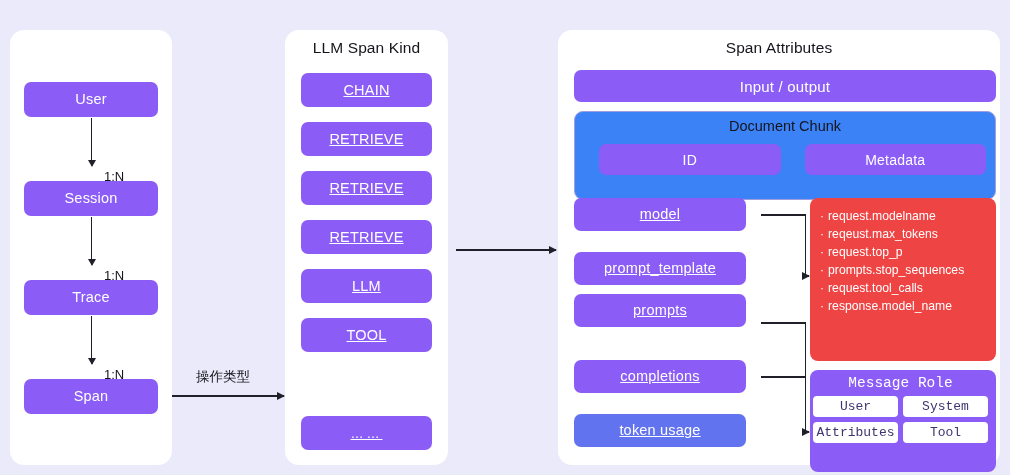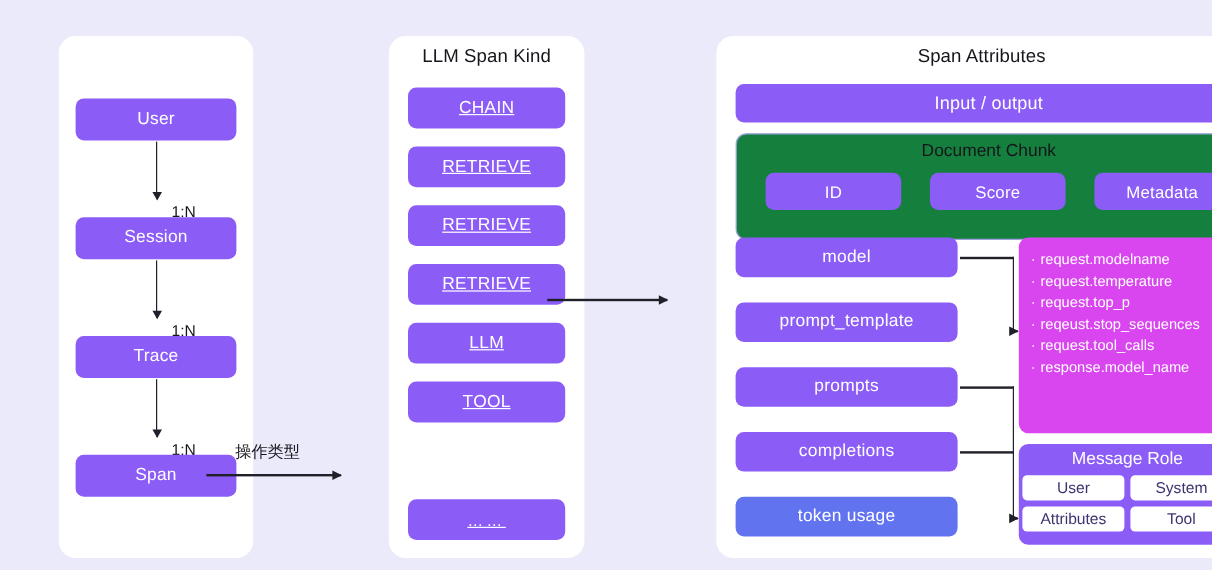--- a/index.html
+++ b/index.html
@@ -19,21 +19,20 @@
     width: 1010px;
     height: 475px;
     background: #eaeafa;
   }
 
   
   .panel {
     position: absolute;
     background: #ffffff;
     border-radius: 14px;
-    margin-left: 39px;
   }
   #panel-entity   { left: 10px;  top: 30px;  width: 162px; height: 435px; }
   #panel-spankind { left: 285px; top: 30px;  width: 163px; height: 435px; }
   #panel-attrs    { left: 558px; top: 30px;  width: 442px; height: 435px; }
 
   .panel-title {
     text-align: center;
     font-size: 15.5px;
     color: #15151c;
     padding-top: 9px;
@@ -149,21 +148,21 @@
 
   #doc-chunk-box {
     position: absolute;
     left: 16px;
     top: 81px;
     width: 422px;
     height: 89px;
     border: 1px solid #9f9fe0;
     border-radius: 9px;
     box-sizing: border-box;
-    background: #15803d;
+    background: #3b82f6;
   }
   #doc-chunk-title {
     text-align: center;
     font-size: 14.5px;
     color: #15151c;
     padding-top: 6px;
   }
   #doc-chunk-chips {
     position: absolute;
     left: 24px;
@@ -176,38 +175,39 @@
   #doc-chunk-chips .chip {
     flex: 1;
     height: 31px;
     font-size: 14px;
   }
 
   
   .attr-chip {
     position: absolute;
     left: 16px;
-    width: 185px;
+    width: 172px;
     height: 33px;
     font-size: 14.5px;
+    text-decoration: underline;
   }
   #attr-model      { top: 168px; }
   #attr-template   { top: 222px; }
-  #attr-prompts    { top: 276px; }
+  #attr-prompts    { top: 264px; }
   #attr-compl      { top: 330px; }
   #attr-tokens     { top: 384px; }
 
   
   #attr-list-box {
     position: absolute;
     left: 252px;
     top: 168px;
     width: 186px;
     height: 163px;
-    background: #d946ef;
+    background: #ef4444;
     border-radius: 8px;
     box-sizing: border-box;
     padding: 9px 0 0 10px;
   }
   #attr-list-box .item {
     color: #ffffff;
     font-size: 12.2px;
     line-height: 18px;
     white-space: nowrap;
   }
@@ -215,25 +215,26 @@
     content: "\00b7";
     margin-right: 4px;
   }
 
   
   #msg-role-box {
     position: absolute;
     left: 252px;
     top: 340px;
     width: 186px;
-    height: 84px;
+    height: 102px;
     background: #8b5cf6;
     border-radius: 8px;
     box-sizing: border-box;
     padding: 5px 8px 8px 3px;
+    font-family: Liberation Mono, monospace;
   }
   #msg-role-title {
     text-align: center;
     color: #ffffff;
     font-size: 14.5px;
     padding-bottom: 5px;
   }
   #msg-role-grid {
     display: grid;
     grid-template-columns: 1fr 1fr;
@@ -302,21 +303,20 @@
 
   <div class="panel" id="panel-attrs">
     <div class="panel-title">Span Attributes</div>
 
     <div class="chip" id="attr-io">Input / output</div>
 
     <div id="doc-chunk-box">
       <div id="doc-chunk-title">Document Chunk</div>
       <div id="doc-chunk-chips">
         <div class="chip">ID</div>
-        <div class="chip">Score</div>
         <div class="chip">Metadata</div>
       </div>
     </div>
 
     <div class="chip attr-chip" id="attr-model">model</div>
     <div class="chip attr-chip" id="attr-template">prompt_template</div>
     <div class="chip attr-chip" id="attr-prompts">prompts</div>
     <div class="chip attr-chip" id="attr-compl">completions</div>
     <div class="chip attr-chip blue" id="attr-tokens">token usage</div>
 
@@ -326,23 +326,23 @@
     <div class="arrow-head" style="left:244px; top:241.5px;"></div>
 
     <div class="seg h" style="left:203px; top:292px; width:45px;"></div>
     <div class="seg h" style="left:203px; top:346px; width:45px;"></div>
     <div class="seg v" style="left:246.5px; top:292px; height:110px;"></div>
     <div class="seg h" style="left:246.5px; top:401px; width:4px;"></div>
     <div class="arrow-head" style="left:244px; top:397.5px;"></div>
 
     <div id="attr-list-box">
       <div class="item">request.modelname</div>
-      <div class="item">request.temperature</div>
+      <div class="item">reqeust.max_tokens</div>
       <div class="item">request.top_p</div>
-      <div class="item">reqeust.stop_sequences</div>
+      <div class="item">prompts.stop_sequences</div>
       <div class="item">request.tool_calls</div>
       <div class="item">response.model_name</div>
     </div>
 
     <div id="msg-role-box">
       <div id="msg-role-title">Message Role</div>
       <div id="msg-role-grid">
         <div class="role-cell">User</div>
         <div class="role-cell">System</div>
         <div class="role-cell">Attributes</div>

